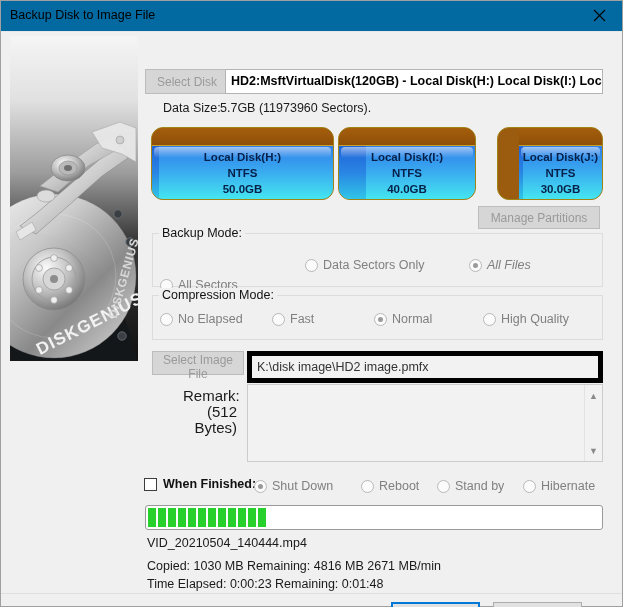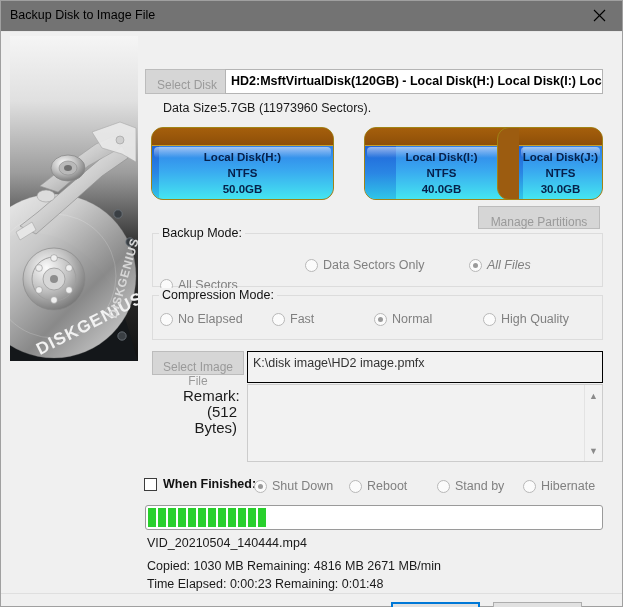--- a/index.html
+++ b/index.html
@@ -20,21 +20,21 @@
     width: 623px;
     height: 607px;
     box-sizing: border-box;
     border: 1px solid #a0a0a0;
     background: #f0f0f0;
   }
   
   .titlebar {
     position: relative;
     height: 30px;
-    background: #737373;
+    background: #0369a1;
     border-bottom: 1px solid #e8e8e8;
   }
   .title-text {
     position: absolute;
     left: 9px;
     top: 7px;
     font-size: 12.5px;
     color: #000000;
     white-space: nowrap;
   }
@@ -70,21 +70,21 @@
   
   .btn {
     box-sizing: border-box;
     background: #e1e1e1;
     border: 1px solid #adadad;
     font-family: "Liberation Sans", sans-serif;
     font-size: 12px;
     color: #222;
     text-align: center;
     cursor: default;
-    padding: 8px;
+    padding: 1px;
   }
   .btn.disabled {
     color: #9a9a9a;
     background: #d6d6d6;
     border-color: #bcbcbc;
   }
   .select-disk-btn {
     position: absolute;
     left: 144px;
     top: 37px;
@@ -236,21 +236,21 @@
     height: 24px;
   }
   .path-field {
     position: absolute;
     left: 246px;
     top: 319px;
     width: 356px;
     height: 32px;
     box-sizing: border-box;
     background: #f2f2f2;
-    border: 1px solid #000000;
+    border: 5px solid #000000;
     overflow: hidden;
     white-space: nowrap;
   }
   .path-field span {
     display: block;
     padding: 4px 0 0 5px;
     font-size: 12.5px;
     color: #333;
   }
   
@@ -519,21 +519,21 @@
         <div class="part-body">
           <div class="part-used" style="width:4%"></div>
           <div class="part-gloss"></div>
           <div class="part-lines">
             <div>Local Disk(H:)</div>
             <div>NTFS</div>
             <div>50.0GB</div>
           </div>
         </div>
       </div>
-      <div class="part" style="left:187px;width:155px;margin-left:26px;">
+      <div class="part" style="left:187px;width:138px;">
         <div class="part-head"></div>
         <div class="part-body">
           <div class="part-used" style="width:20%"></div>
           <div class="part-gloss"></div>
           <div class="part-lines">
             <div>Local Disk(I:)</div>
             <div>NTFS</div>
             <div>40.0GB</div>
           </div>
         </div>
@@ -607,21 +607,21 @@
     </div>
 
     <div class="when-row">
       <span class="checkbox"></span>
       <span class="when-label">When Finished:</span>
     </div>
     <div class="radio-row" style="left:253px; top:447px;">
       <span class="radio checked"></span>
       <span class="radio-label">Shut Down</span>
     </div>
-    <div class="radio-row" style="left:348px; top:447px;text-align:right;">
+    <div class="radio-row" style="left:360px; top:447px;text-align:right;">
       <span class="radio"></span>
       <span class="radio-label">Reboot</span>
     </div>
     <div class="radio-row" style="left:436px; top:447px;">
       <span class="radio"></span>
       <span class="radio-label">Stand by</span>
     </div>
     <div class="radio-row" style="left:522px; top:447px;">
       <span class="radio"></span>
       <span class="radio-label">Hibernate</span>

